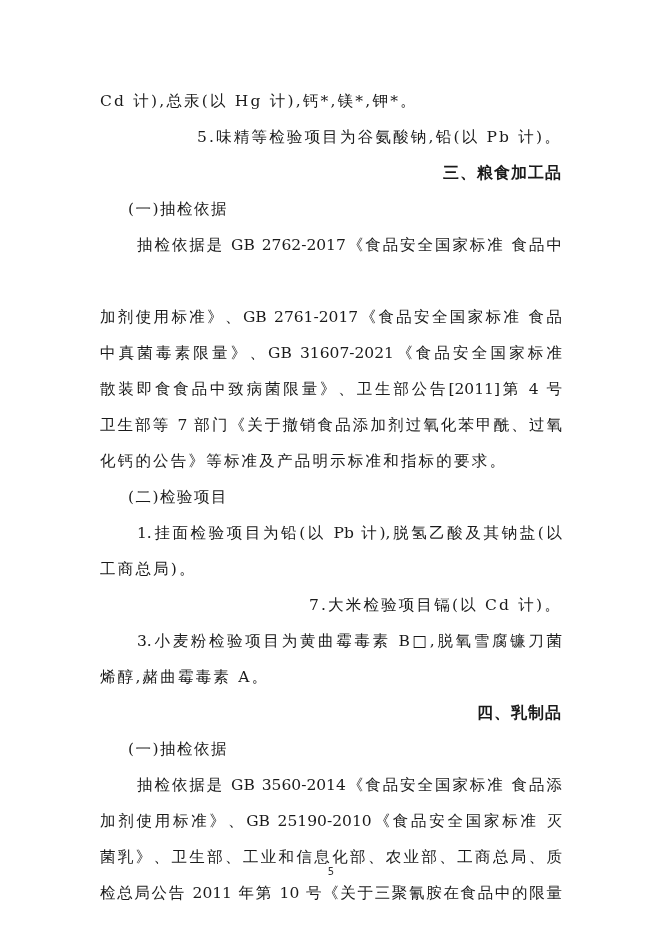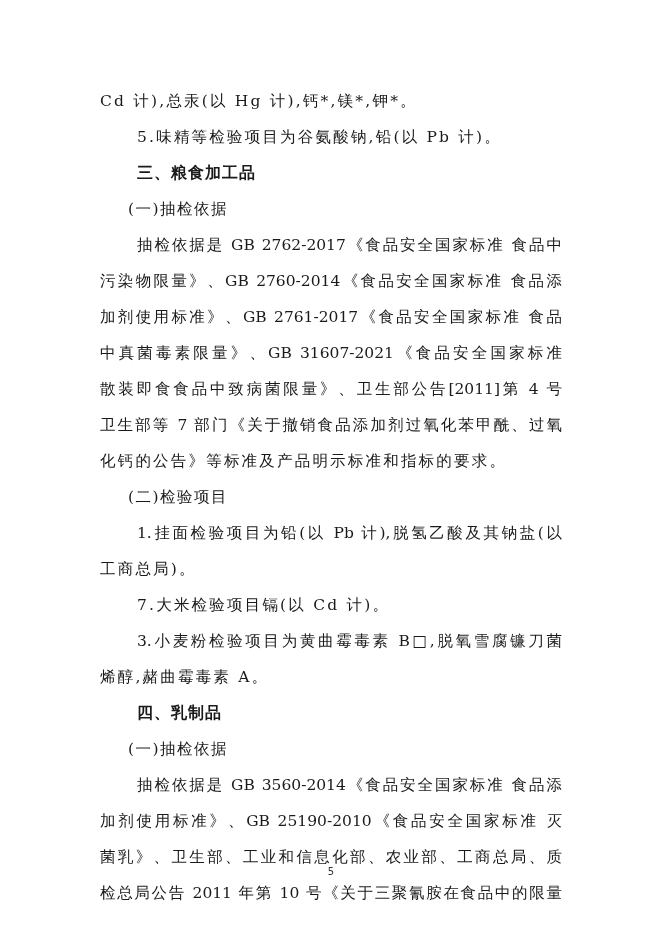--- a/index.html
+++ b/index.html
@@ -1,38 +1,37 @@
 <!DOCTYPE html>
 <html><head>
 <meta charset="utf-8">
 <style>
   html, body { margin: 0; padding: 0; background: #ffffff; }
   body { width: 662px; height: 936px; position: relative; overflow: hidden;
          font-family: "DejaVu Serif", "Liberation Serif", serif; color: #1a1a1a; }
   .page { position: absolute; left: 0; top: 0; width: 662px; height: 936px; }
   .line { position: absolute; left: 100px; width: 462px; font-size: 15.5px; line-height: 20px;
           white-space: nowrap; letter-spacing: 2.2px; }
-  .indent { left: 137px; width: 425px; }
+  .indent { left: 137px; width: 425px; text-align: right; }
   .h1 { font-family: "DejaVu Sans", "Liberation Sans", sans-serif; font-weight: bold;
         letter-spacing: 1px; font-size: 16px; }
   .h2 { letter-spacing: 1.5px; left: 128px; }
   .justify { text-align: justify; text-align-last: justify; letter-spacing: 0; }
   .pageno { position: absolute; left: 0; width: 662px; top: 866px; text-align: center;
             font-family: "DejaVu Sans", sans-serif; font-size: 10px; color: #333; }
 </style>
 </head>
 <body>
 
 <div class="page">
   <div class="line" style="top:91px">Cd 计),总汞(以 Hg 计),钙*,镁*,钾*。</div>
   <div class="line indent" style="top:127px">5.味精等检验项目为谷氨酸钠,铅(以 Pb 计)。</div>
   <div class="line indent h1" style="top:163px">三、粮食加工品</div>
   <div class="line h2" style="top:199px">(一)抽检依据</div>
   <div class="line indent justify" style="top:235px">抽检依据是 GB 2762-2017《食品安全国家标准 食品中</div>
-  <div class="line justify" style="top:271px">污染物限量》、GB 2760-2014《食品安全国家标准 食品添</div>
   <div class="line justify" style="top:307px">加剂使用标准》、GB 2761-2017《食品安全国家标准 食品</div>
   <div class="line justify" style="top:343px">中真菌毒素限量》、GB 31607-2021《食品安全国家标准</div>
   <div class="line justify" style="top:379px">散装即食食品中致病菌限量》、卫生部公告[2011]第 4 号</div>
   <div class="line justify" style="top:415px">卫生部等 7 部门《关于撤销食品添加剂过氧化苯甲酰、过氧</div>
   <div class="line" style="top:451px">化钙的公告》等标准及产品明示标准和指标的要求。</div>
   <div class="line h2" style="top:487px">(二)检验项目</div>
   <div class="line indent justify" style="top:523px">1.挂面检验项目为铅(以 Pb 计),脱氢乙酸及其钠盐(以</div>
   <div class="line" style="top:559px">工商总局)。</div>
   <div class="line indent" style="top:595px">7.大米检验项目镉(以 Cd 计)。</div>
   <div class="line indent justify" style="top:631px">3.小麦粉检验项目为黄曲霉毒素 B□,脱氧雪腐镰刀菌</div>

